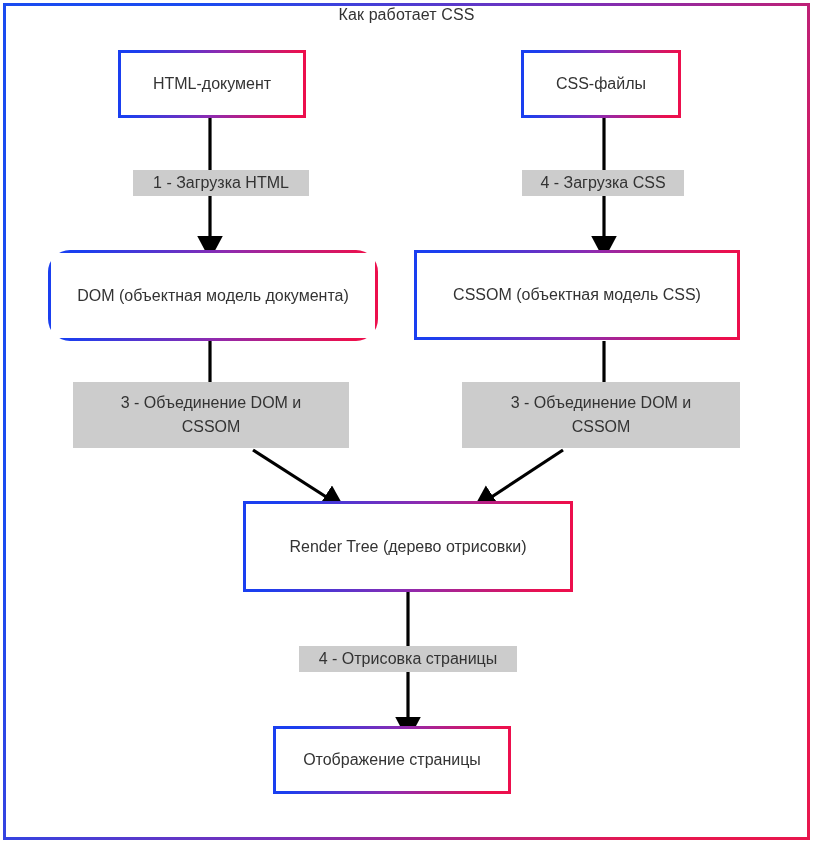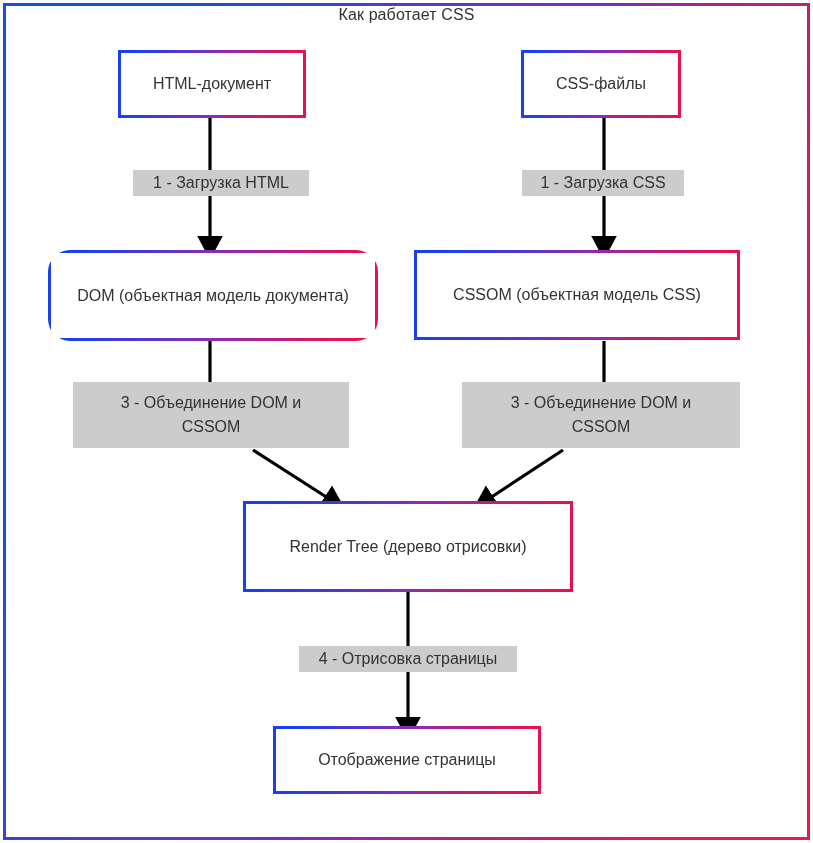--- a/index.html
+++ b/index.html
@@ -131,37 +131,37 @@
   <div class="node" style="left:118px; top:50px; width:188px; height:68px;">
     <div class="node-inner">HTML-документ</div>
   </div>
 
   <div class="node" style="left:521px; top:50px; width:160px; height:68px;">
     <div class="node-inner">CSS-файлы</div>
   </div>
 
   <div class="step-label" style="left:124px; top:170px; width:176px; height:26px;margin-left:9px;">1 - Загрузка HTML</div>
 
-  <div class="step-label" style="left:522px; top:170px; width:162px; height:26px;">1 - Загрузка CSS</div>
+  <div class="step-label" style="left:522px; top:170px; width:162px; height:26px;">4 - Загрузка CSS</div>
 
   <div class="node" style="left:48px; top:250px; width:330px; height:91px;border-radius:22px;">
     <div class="node-inner">DOM (объектная модель документа)</div>
   </div>
 
   <div class="node" style="left:414px; top:250px; width:326px; height:90px;">
     <div class="node-inner">CSSOM (объектная модель CSS)</div>
   </div>
 
   <div class="step-label" style="left:73px; top:382px; width:276px; height:66px; padding:0 26px;">3 - Объединение DOM и CSSOM</div>
 
   <div class="step-label" style="left:462px; top:382px; width:278px; height:66px; padding:0 26px;">3 - Объединение DOM и CSSOM</div>
 
   <div class="node" style="left:243px; top:501px; width:330px; height:91px;">
     <div class="node-inner">Render Tree (дерево отрисовки)</div>
   </div>
 
   <div class="step-label" style="left:299px; top:646px; width:218px; height:26px;">4 - Отрисовка страницы</div>
 
-  <div class="node" style="left:273px; top:726px; width:268px; height:68px;">
+  <div class="node" style="left:273px; top:726px; width:238px; height:68px;">
     <div class="node-inner">Отображение страницы</div>
   </div>
 
 </div>
 
 </body></html>

